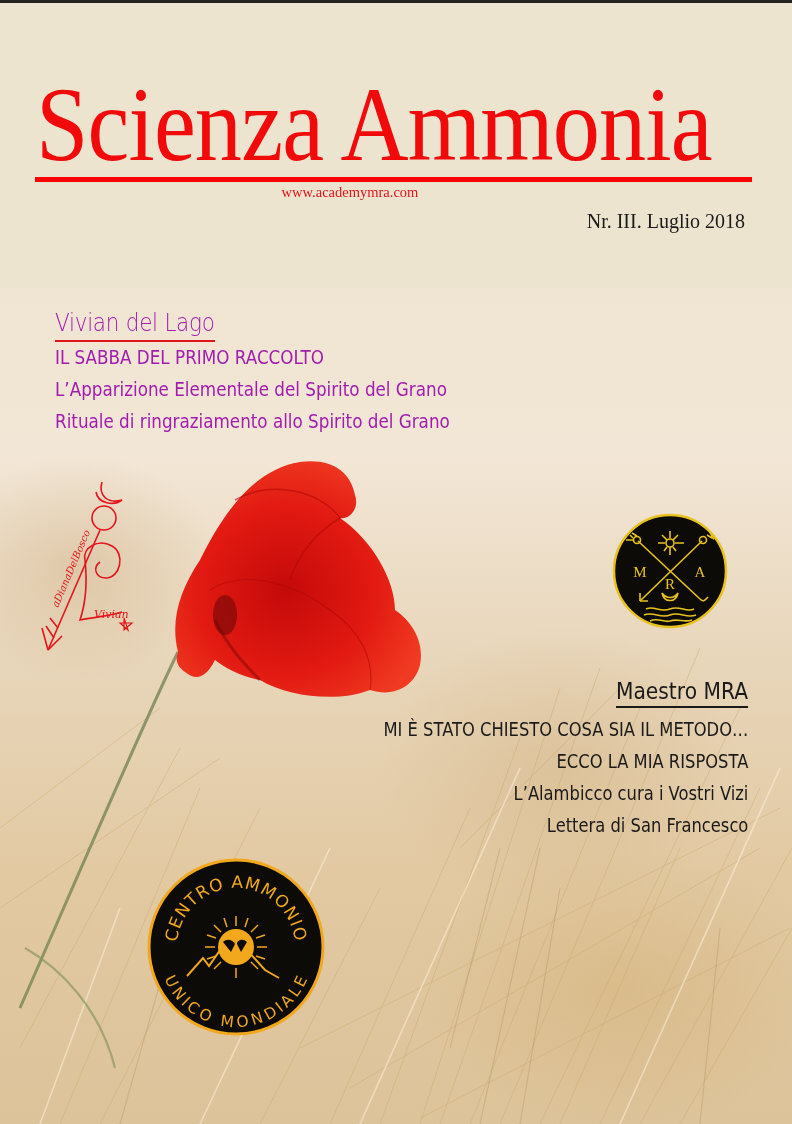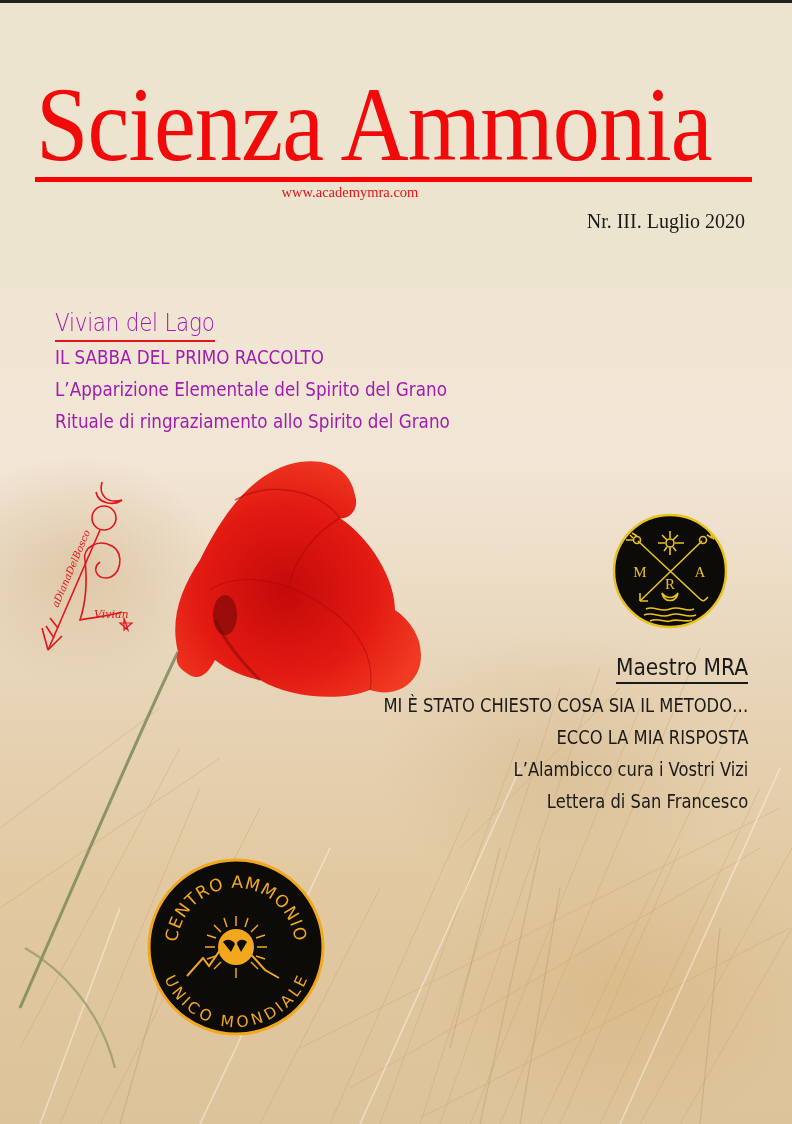--- a/index.html
+++ b/index.html
@@ -38,21 +38,21 @@
   .photo svg.streaks { position: absolute; left: 0; top: 0; }
 
   .vivian { position: absolute; left: 55px; top: 306px; color: #a21caf; font-family: "DejaVu Sans", sans-serif; }
   .vivian .author {
     font-size: 25px; font-weight: 300; letter-spacing: -0.3px;
     border-bottom: 2px solid #e3141c; display: inline-block; padding-bottom: 0px; line-height: 34px;
     transform: scaleX(0.86); transform-origin: left center;
   }
   .vivian .line { font-size: 19.5px; line-height: 32px; white-space: nowrap; transform: scaleX(0.86); transform-origin: left center; }
 
-  .maestro { position: absolute; right: 44px; top: 652px; text-align: right; color: #1a1a1a; font-family: "DejaVu Sans", sans-serif; }
+  .maestro { position: absolute; right: 44px; top: 676px; text-align: right; color: #1a1a1a; font-family: "DejaVu Sans", sans-serif; }
   .maestro .author {
     font-size: 23px; display: inline-block; border-bottom: 2px solid #1a1a1a; line-height: 30px;
     transform: scaleX(0.88); transform-origin: right center;
   }
   .maestro .line { font-size: 19px; line-height: 32px; white-space: nowrap; transform: scaleX(0.86); transform-origin: right center; }
   .maestro .line.first { margin-top: 5px; }
 
   .badge { position: absolute; }
   .mra-badge { left: 612px; top: 513px; width: 116px; height: 116px; }
   .centro-badge { left: 147px; top: 858px; width: 178px; height: 178px; }
@@ -136,21 +136,21 @@
     <path d="M45 82 C48 110, 44 130, 40 142 C60 138, 70 138, 82 134"></path>
     <path d="M84 140 L88 152 L80 145 L92 145 L84 152 Z" stroke-width="1.2"></path>
   </g>
   <text x="0" y="0" transform="translate(18 130) rotate(-67)" fill="#e3141c" font-size="10" font-family="DejaVu Serif, serif" font-style="italic">aDianaDelBosco</text>
   <text x="54" y="140" fill="#e3141c" font-size="11" font-family="DejaVu Serif, serif" font-style="italic">Vivian</text>
 </svg>
 
 <div class="title">Scienza Ammonia</div>
 <div class="title-rule"></div>
 <div class="site-url">www.academymra.com</div>
-<div class="issue">Nr. III. Luglio 2020</div>
+<div class="issue">Nr. III. Luglio 2018</div>
 
 <div class="vivian">
   <div class="author">Vivian del Lago</div>
   <div class="line">IL SABBA DEL PRIMO RACCOLTO</div>
   <div class="line">L’Apparizione Elementale del Spirito del Grano</div>
   <div class="line">Rituale di ringraziamento allo Spirito del Grano</div>
 </div>
 
 <div class="maestro">
   <div class="author">Maestro MRA</div>

